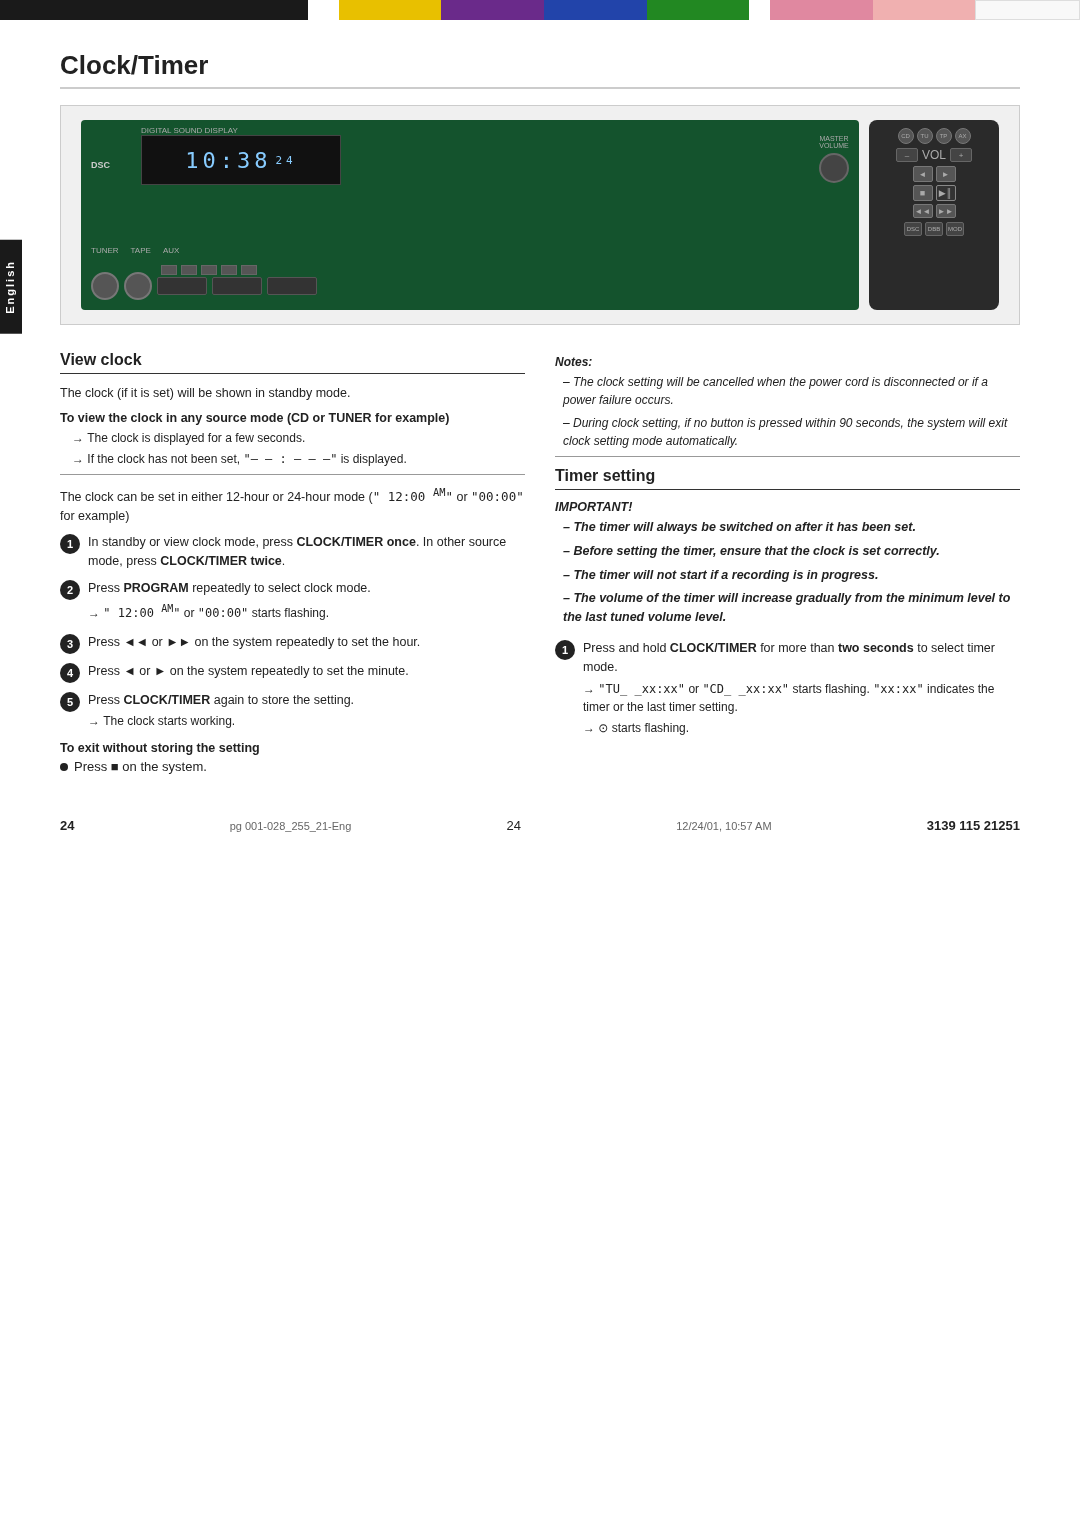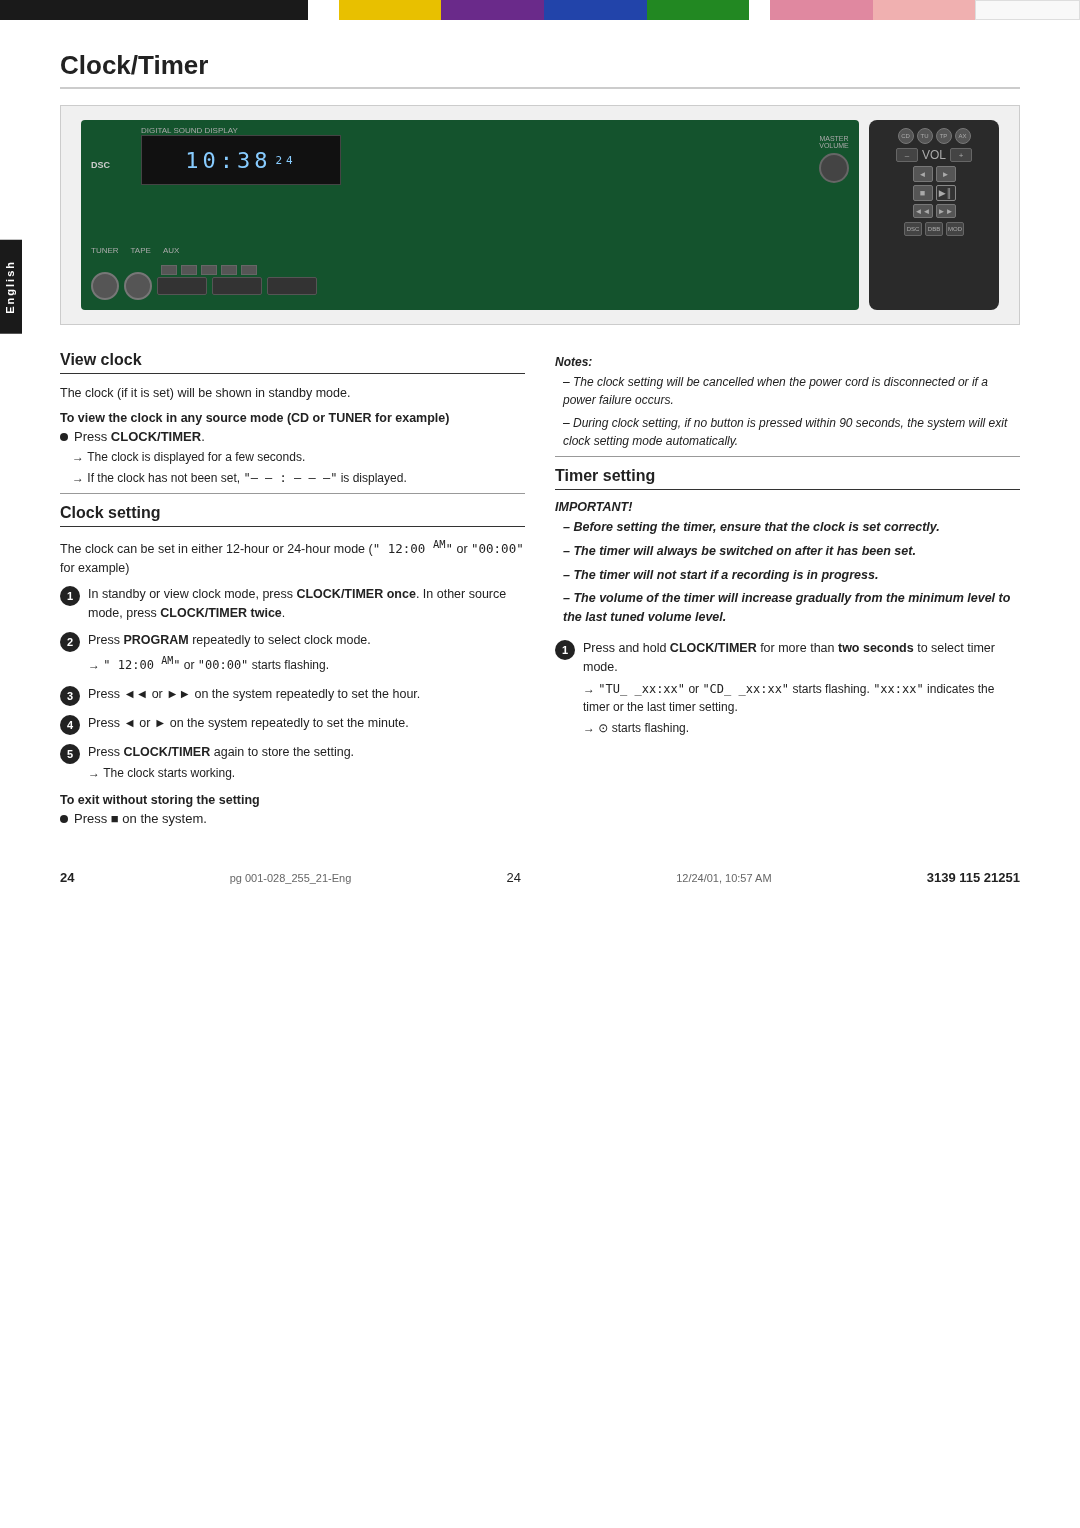--- a/index.html
+++ b/index.html
@@ -388,32 +388,27 @@
   <div class="content-columns">
 
     <div class="col-left">
 
       <div>
         <h2 class="section-heading">View clock</h2>
         <p class="section-text">The clock (if it is set) will be shown in standby mode.</p>
         <p class="sub-heading">
           <span>To view the clock in any source mode (CD or TUNER for example)</span>
         </p>
-        <div class="bullet-item">
-          <div class="bullet-dot"></div>
-          <span>Press <strong>CLOCK/TIMER</strong>.</span>
-        </div>
         <p class="arrow-text">The clock is displayed for a few seconds.</p>
         <p class="arrow-text">If the clock has not been set, <span class="monospace">"– – : – – –"</span> is displayed.</p>
       </div>
 
       <hr class="section-divider">
 
       <div>
-        <h2 class="section-heading">Clock setting</h2>
         <p class="section-text">The clock can be set in either 12-hour or 24-hour mode (<span class="monospace">" 12:00 <sup>AM</sup>"</span> or <span class="monospace">"00:00"</span> for example)</p>
 
         <div class="numbered-item">
           <div class="num-circle">
               <span>1</span>
             </div>
           <div class="num-content">
             In standby or view clock mode, press <strong>CLOCK/TIMER once</strong>. In other source mode, press <strong>CLOCK/TIMER twice</strong>.
           </div>
         </div>
@@ -473,22 +468,22 @@
         <p class="note-item">During clock setting, if no button is pressed within 90 seconds, the system will exit clock setting mode automatically.</p>
       </div>
 
       <hr class="section-divider">
 
       <div>
         <h2 class="section-heading">Timer setting</h2>
 
         <div class="important-section">
           <p class="important-title">IMPORTANT!</p>
+          <p class="important-item">The timer will always be switched on after it has been set.</p>
           <p class="important-item">Before setting the timer, ensure that the clock is set correctly.</p>
-          <p class="important-item">The timer will always be switched on after it has been set.</p>
           <p class="important-item">The timer will not start if a recording is in progress.</p>
           <p class="important-item">The volume of the timer will increase gradually from the minimum level to the last tuned volume level.</p>
         </div>
 
         <div class="numbered-item" style="margin-top:12px;">
           <div class="num-circle">
               <span>1</span>
             </div>
           <div class="num-content">
             Press and hold <strong>CLOCK/TIMER</strong> for more than <strong>two seconds</strong> to select timer mode.

